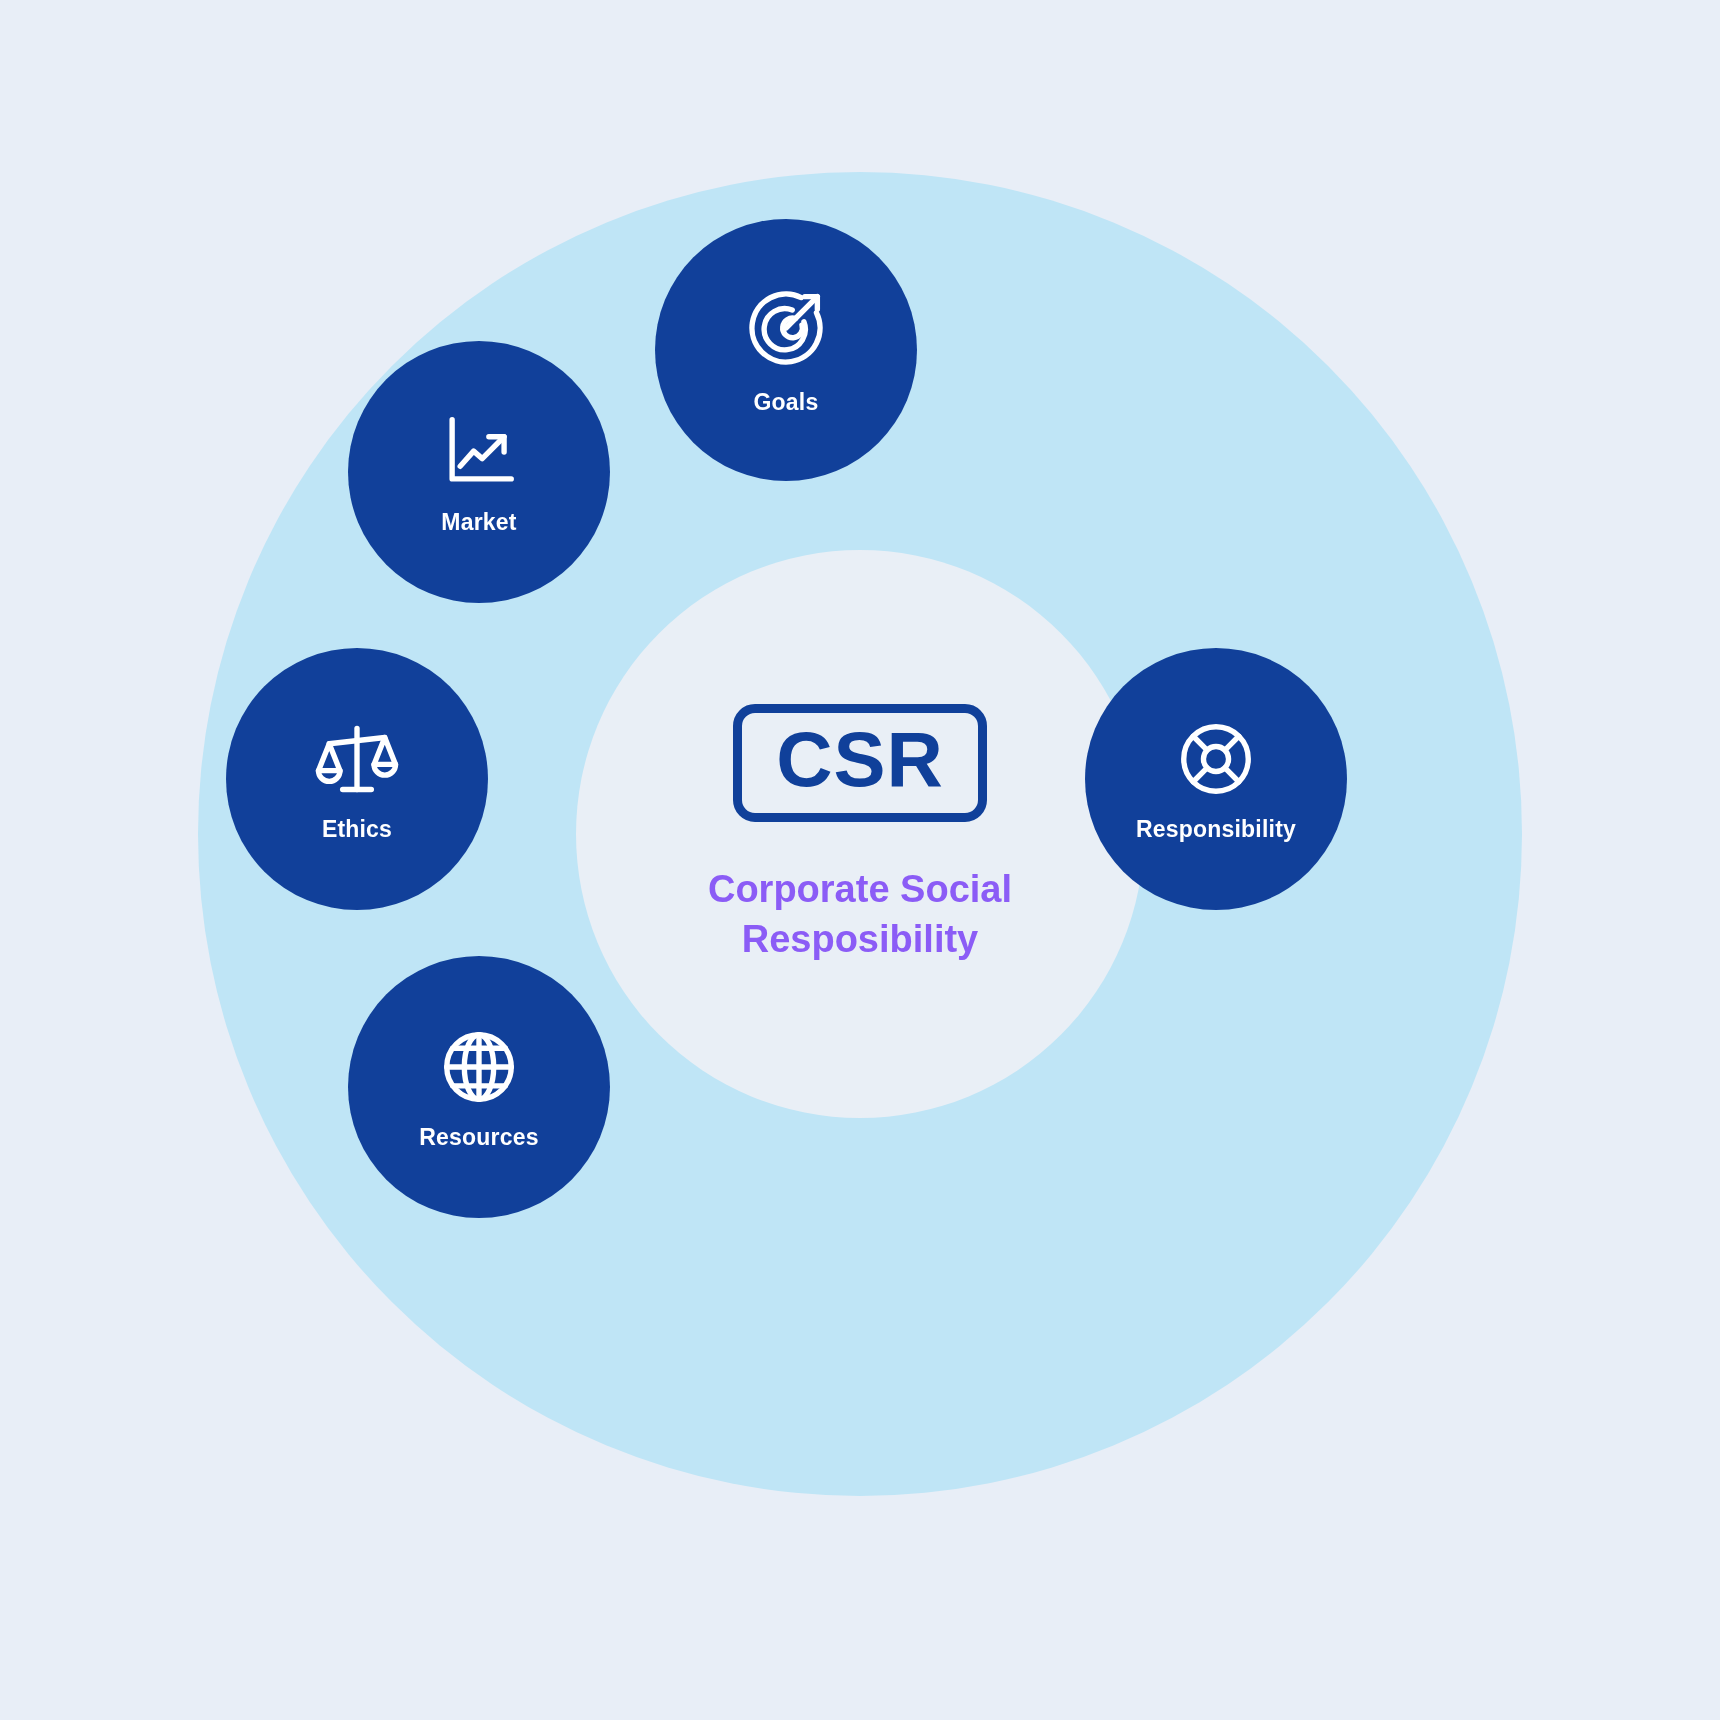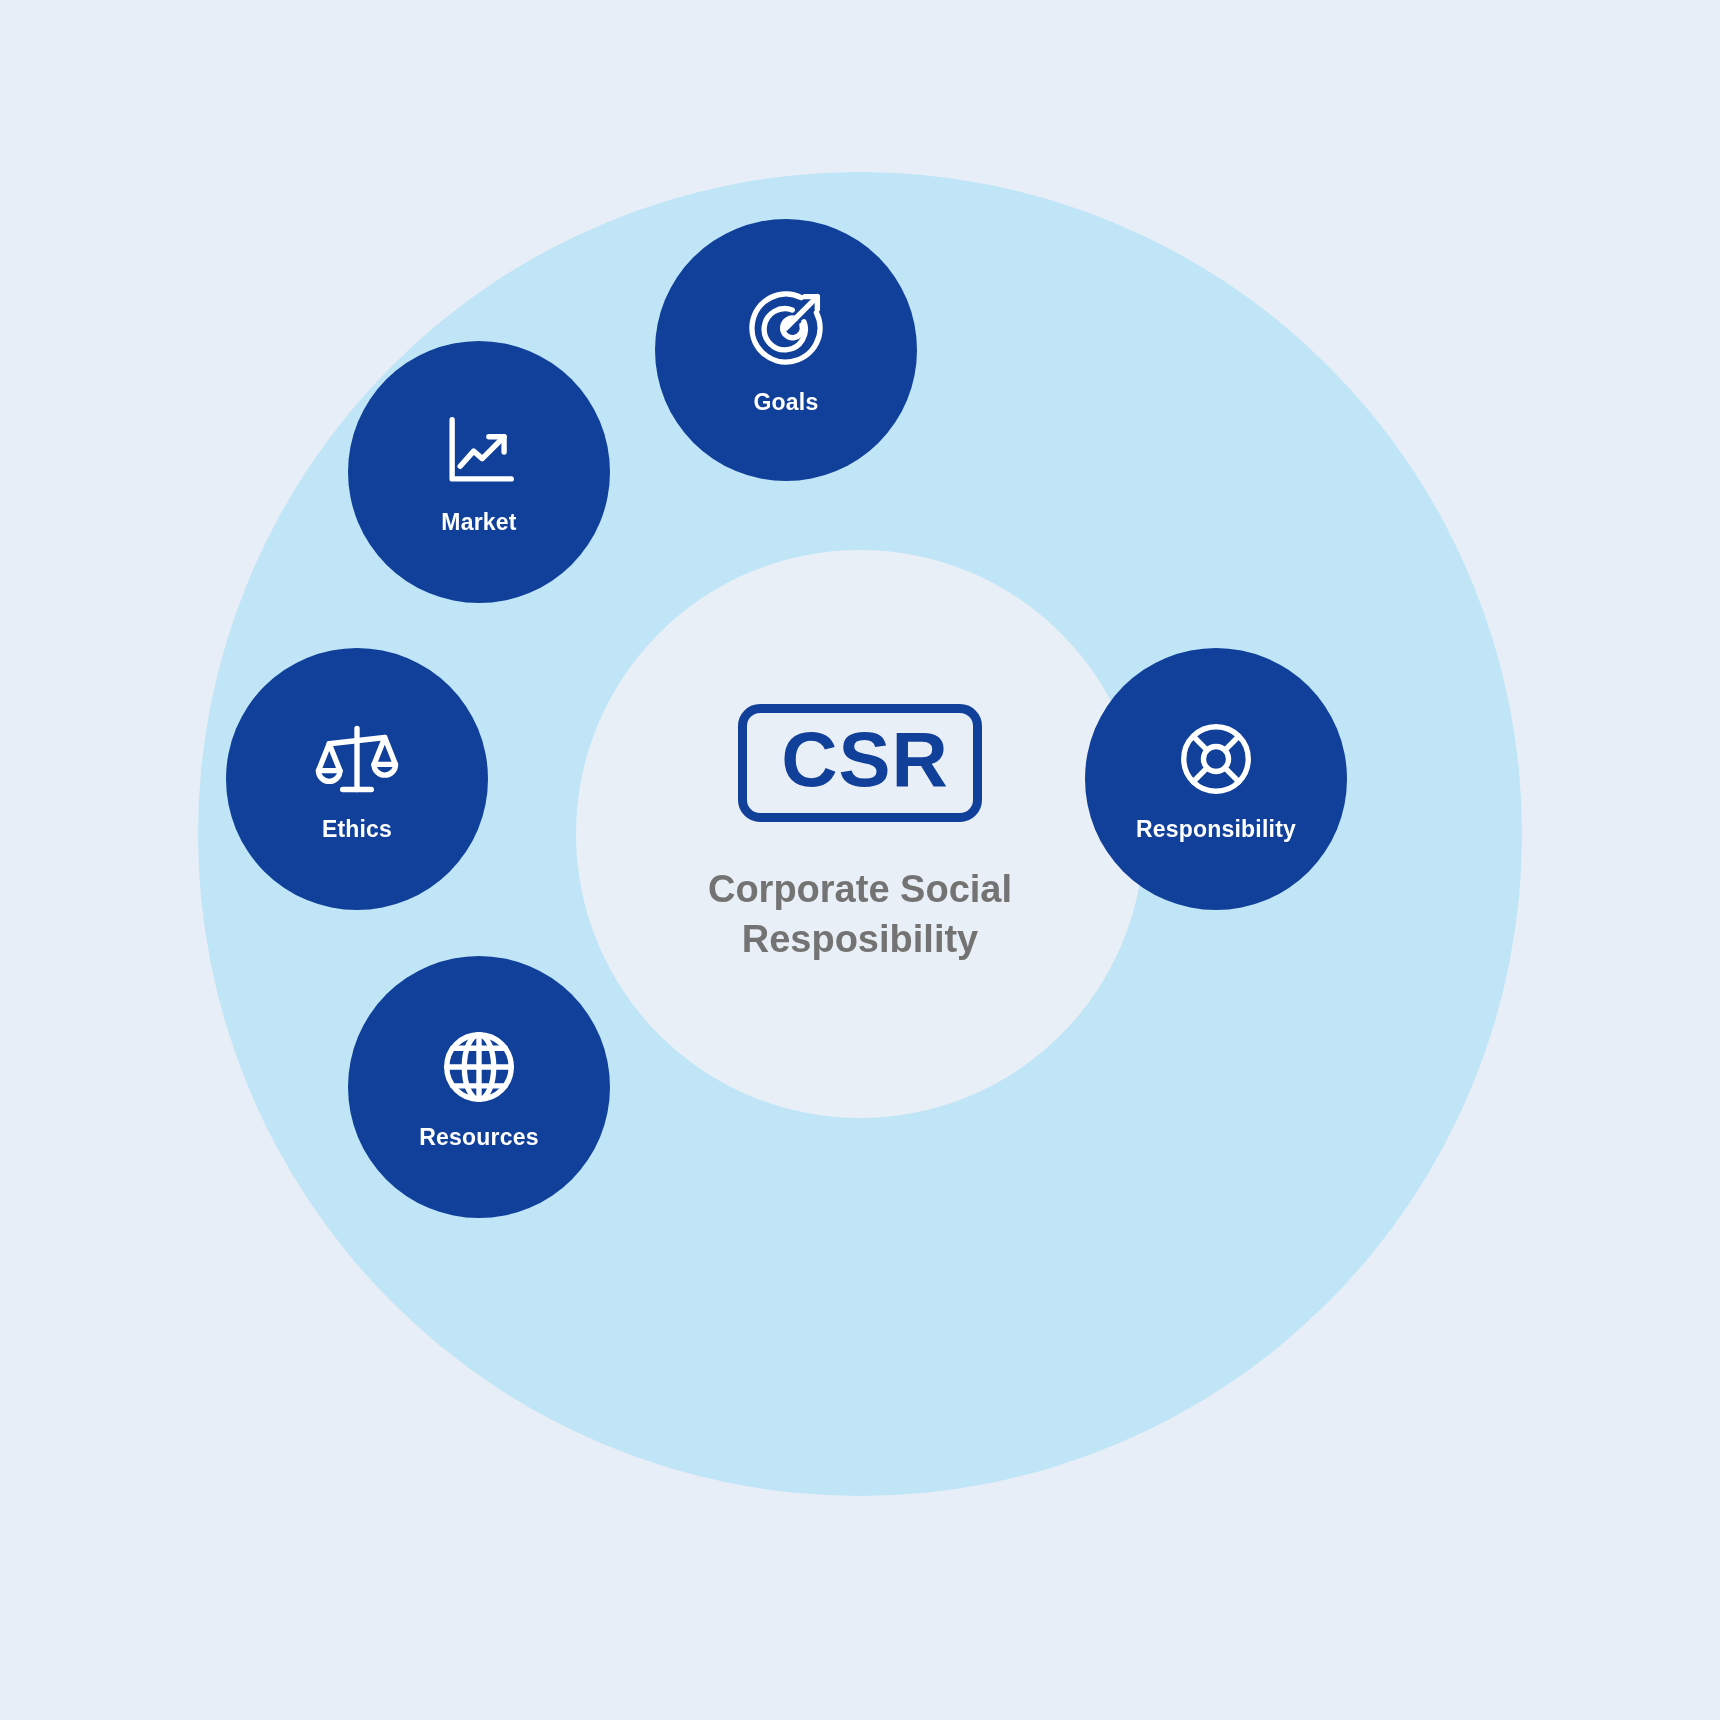--- a/index.html
+++ b/index.html
@@ -39,36 +39,36 @@
     background: #e9eff6;
     display: flex;
     flex-direction: column;
     align-items: center;
     justify-content: center;
   }
   .csr-badge {
     box-sizing: border-box;
     border: 9px solid #10409a;
     border-radius: 22px;
-    padding: 6px 24px 12px 34px;
+    padding: 6px 34px 12px 34px;
     margin-bottom: 42px;
     display: flex;
     align-items: center;
     justify-content: center;
   }
   .csr-badge span {
     font-size: 78px;
     font-weight: bold;
     color: #10409a;
     letter-spacing: 1px;
     line-height: 1.05;
   }
   .hub-title {
     text-align: center;
-    color: #737373;
+    color: #8b5cf6;
     font-size: 38px;
     font-weight: bold;
     line-height: 1.32;
     max-width: 360px;
   }
   
   .node {
     position: absolute;
     border-radius: 50%;
     background: #11409a;

